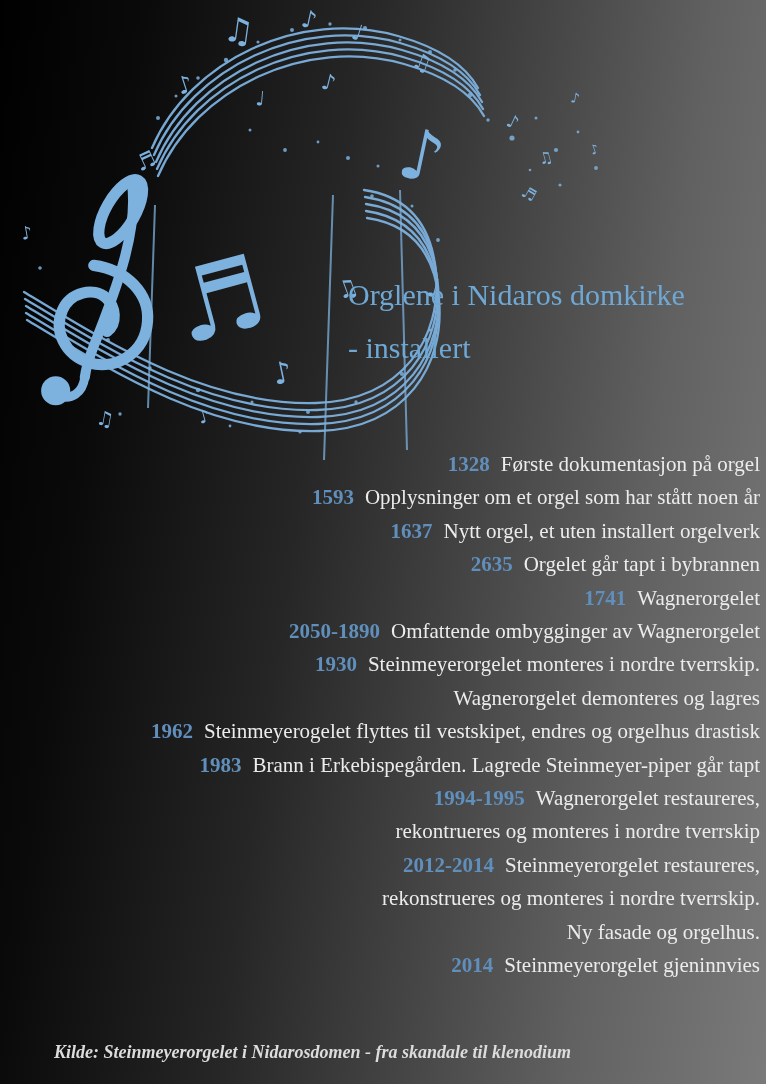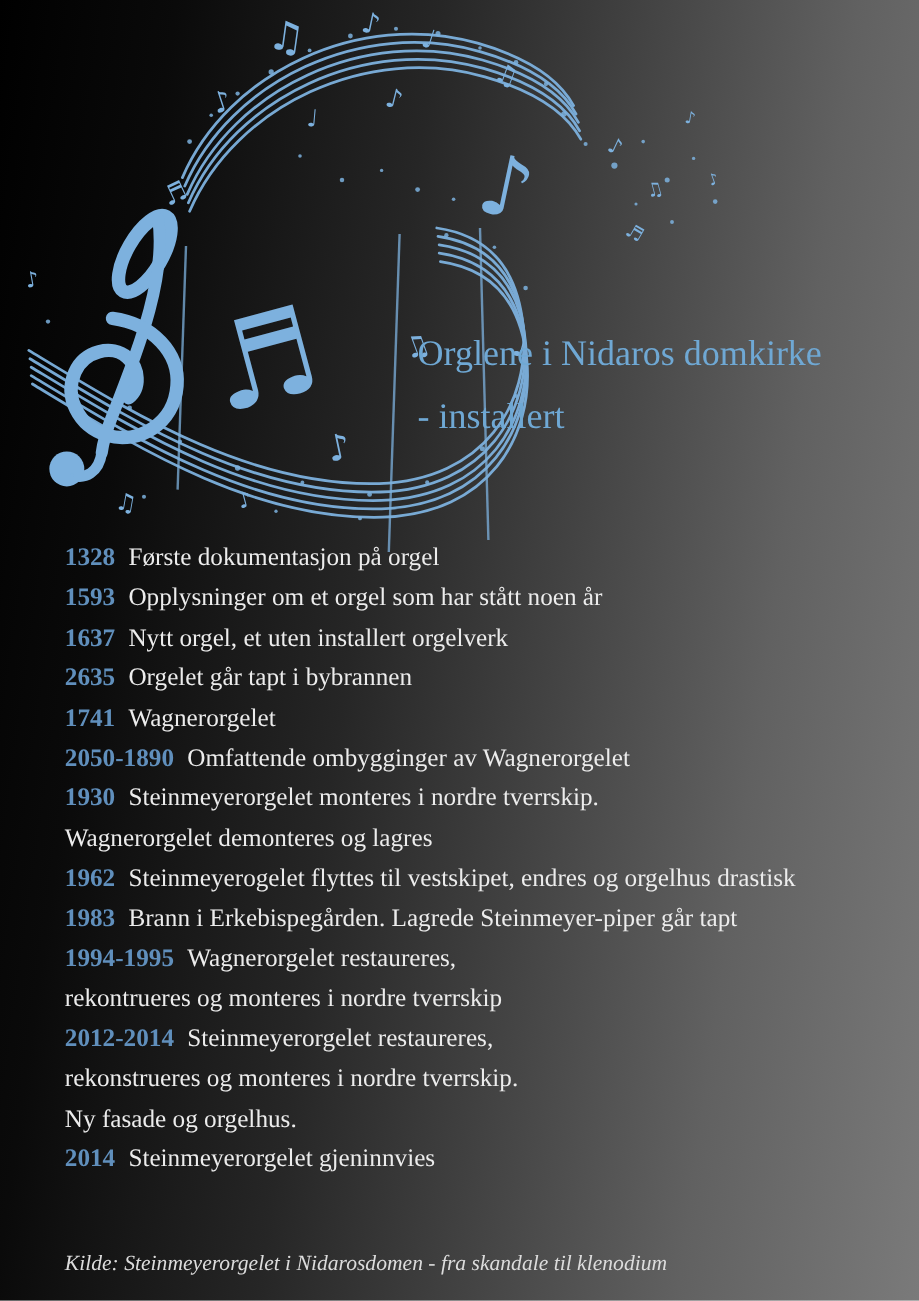--- a/index.html
+++ b/index.html
@@ -25,32 +25,32 @@
   .specks circle{fill:var(--accent,#7db1de);opacity:.85;}
   .title{
     position:absolute;left:348px;top:268px;width:386px;
     text-align:left;
     color:var(--title,#6fa8d4);
     font-size:30px;line-height:53px;
   }
   .timeline{
     position:absolute;left:54px;top:448px;width:706px;
     color:var(--text,#ececec);
-    font-size:21px;line-height:33.4px;
+    font-size:21px;line-height:33.4px;text-align:right;
   }
   .row{white-space:nowrap;}
   .year{
     color:var(--year,#608fbc);
     font-weight:bold;
     margin-right:11px;
   }
   .source{
     position:absolute;left:54px;top:1042px;width:700px;
     color:var(--source,#dcdcdc);
-    font-style:italic;font-weight:normal;
+    font-style:italic;font-weight:bold;
     font-size:18px;
   }
 </style>
 </head>
 <body>
 
 <div class="page">
 
   <svg class="swirl" viewBox="0 0 620 470" width="620" height="470" aria-hidden="true">
     <defs>

